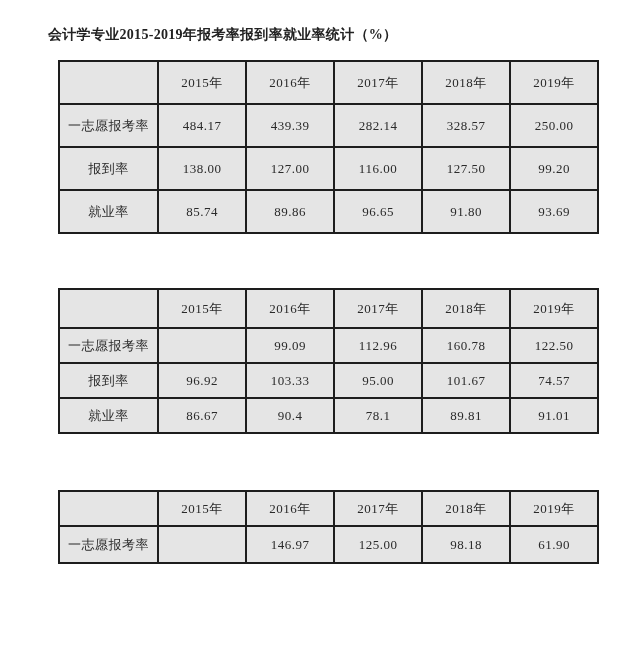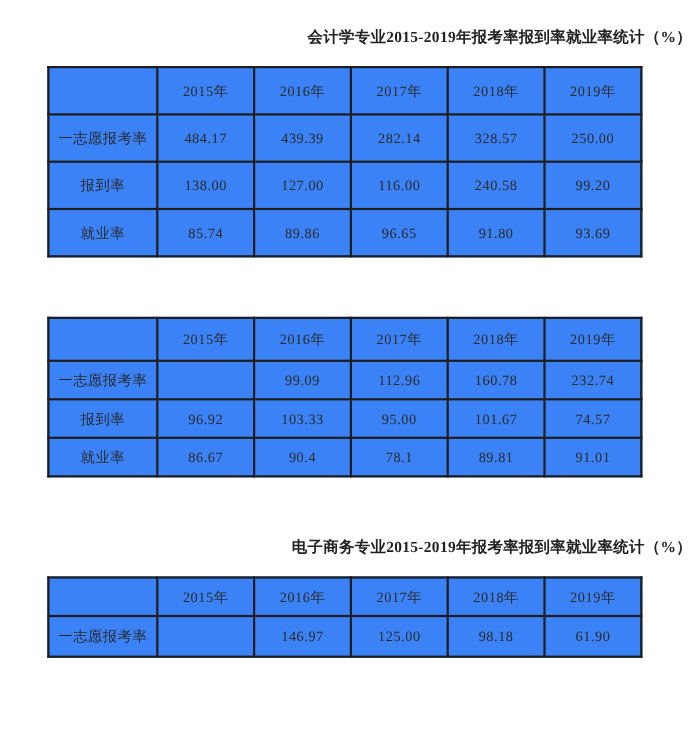--- a/index.html
+++ b/index.html
@@ -16,34 +16,34 @@
   }
   .doc {
     padding-top: 26px;
   }
   .section {
     margin: 0;
   }
   .section-1 { margin-top: 54px; }
   .section-2 { margin-top: 56px; }
   .table-title {
-    text-align: right;
+    text-align: left;
     font-weight: bold;
     font-size: 14px;
     line-height: 18px;
     margin: 0 0 16px 0;
     letter-spacing: 0.3px;
     color: #222222;
     padding-left: 48px;
   }
   table.stat-table {
     border-collapse: collapse;
     table-layout: fixed;
-    margin-left: 43px;
-    background: #3b82f6;
+    margin-left: 58px;
+    background: #e5e5e5;
     border: 2px solid #3b82f6;
   }
   .stat-table th, .stat-table td {
     border: 2px solid #1d1d1d;
     text-align: center;
     vertical-align: middle;
     font-size: 13px;
     font-weight: normal;
     padding: 0;
     letter-spacing: 0.5px;
@@ -93,21 +93,21 @@
             <td>439.39</td>
             <td>282.14</td>
             <td>328.57</td>
             <td>250.00</td>
           </tr>
           <tr>
             <th>报到率</th>
             <td>138.00</td>
             <td>127.00</td>
             <td>116.00</td>
-            <td>240.58</td>
+            <td>127.50</td>
             <td>99.20</td>
           </tr>
           <tr>
             <th>就业率</th>
             <td>85.74</td>
             <td>89.86</td>
             <td>96.65</td>
             <td>91.80</td>
             <td>93.69</td>
           </tr>
@@ -135,21 +135,21 @@
             <th>2019年</th>
           </tr>
       </thead>
       <tbody>
           <tr>
             <th>一志愿报考率</th>
             <td></td>
             <td>99.09</td>
             <td>112.96</td>
             <td>160.78</td>
-            <td>232.74</td>
+            <td>122.50</td>
           </tr>
           <tr>
             <th>报到率</th>
             <td>96.92</td>
             <td>103.33</td>
             <td>95.00</td>
             <td>101.67</td>
             <td>74.57</td>
           </tr>
           <tr>
@@ -158,21 +158,20 @@
             <td>90.4</td>
             <td>78.1</td>
             <td>89.81</td>
             <td>91.01</td>
           </tr>
         </tbody>
     </table>
   </div>
 
   <div class="section section-2">
-    <div class="table-title">电子商务专业2015-2019年报考率报到率就业率统计（%）</div>
     <table class="stat-table">
       <colgroup>
           <col class="label-col">
           <col class="year-col">
           <col class="year-col">
           <col class="year-col">
           <col class="year-col">
           <col class="year-col">
         </colgroup>
       <thead>

